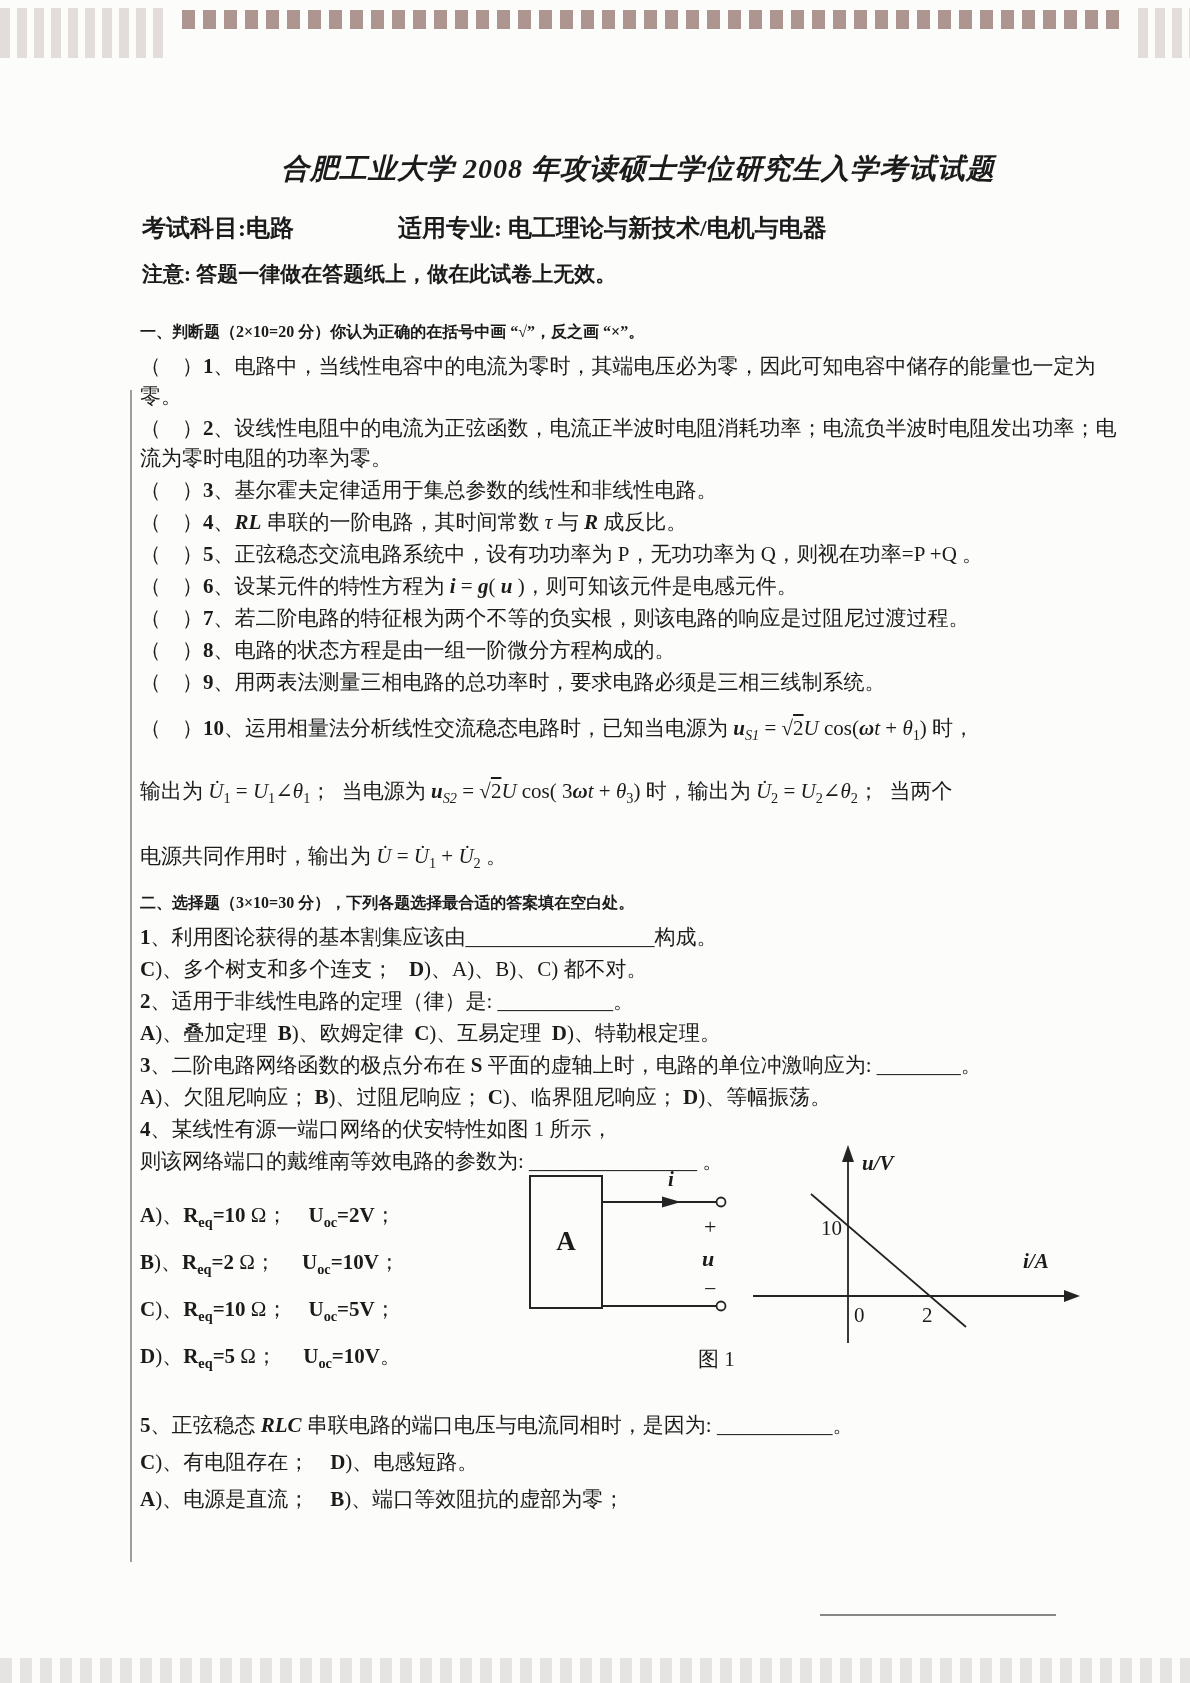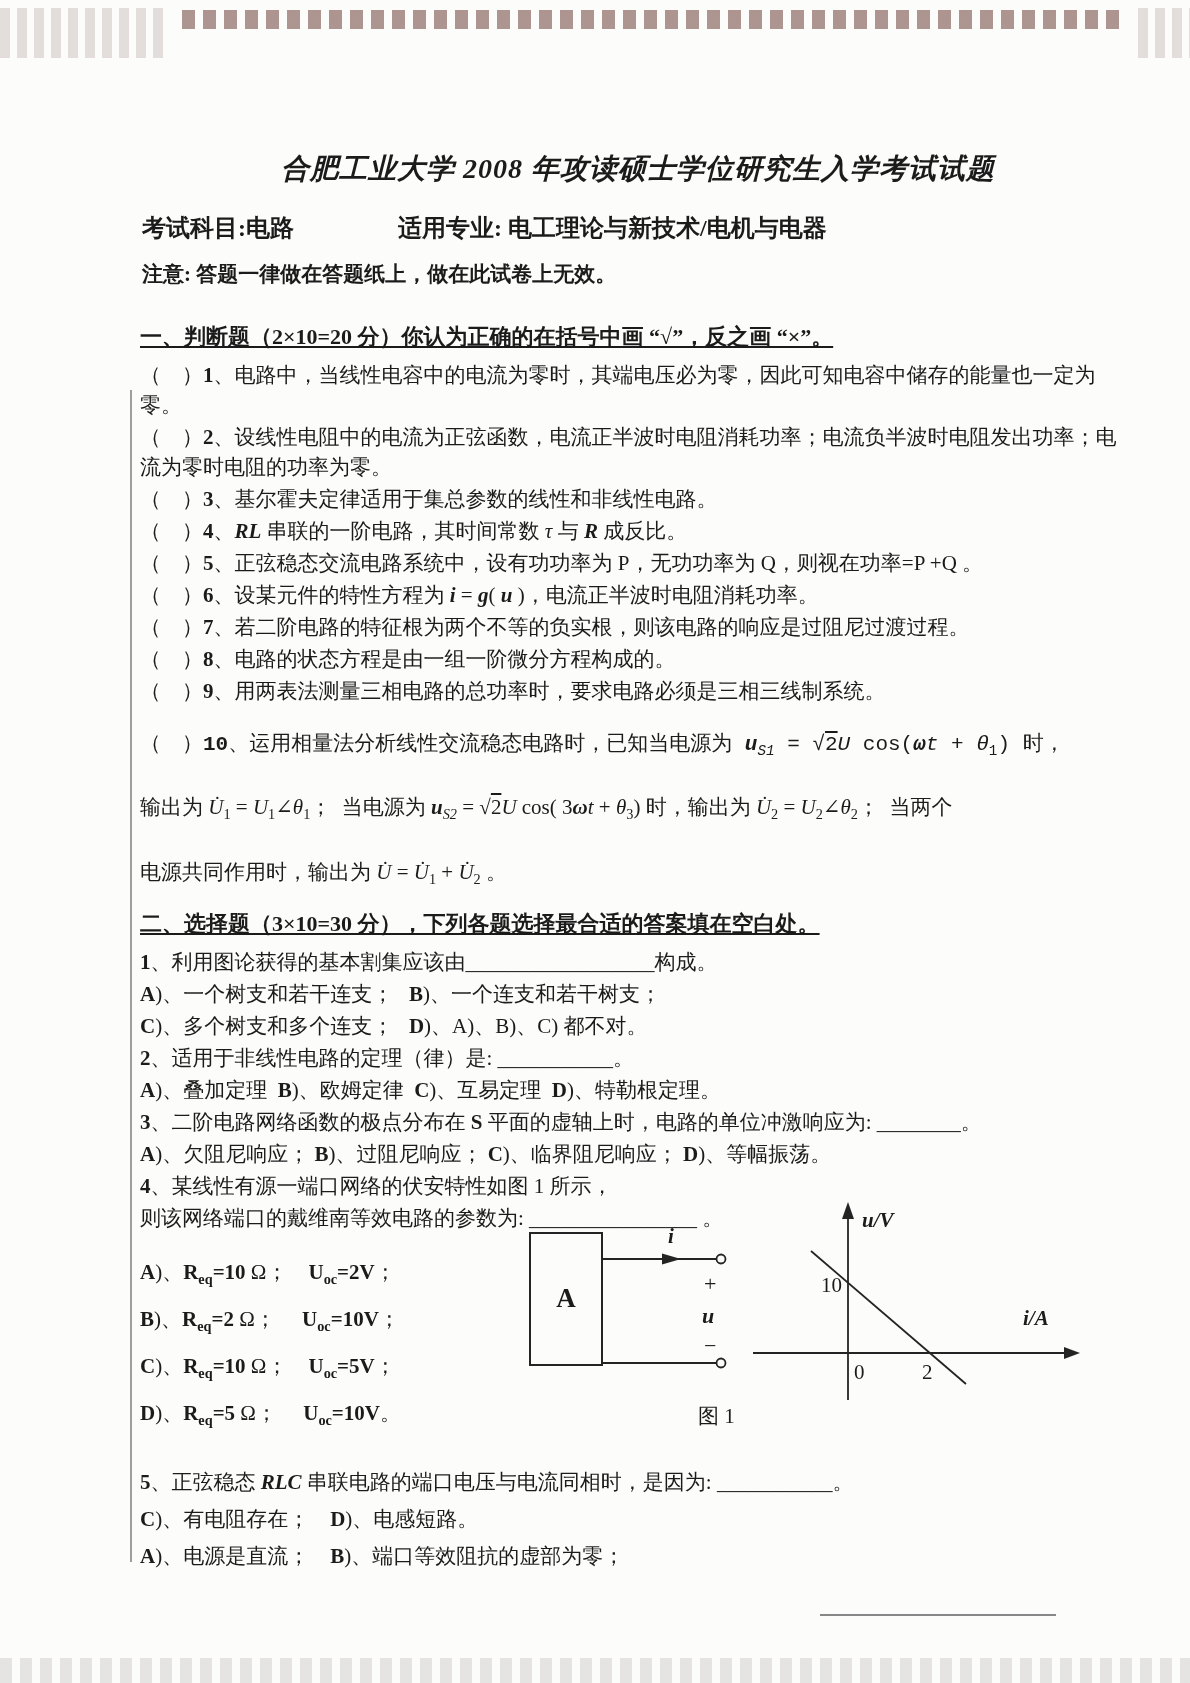--- a/index.html
+++ b/index.html
@@ -35,23 +35,23 @@
     background:#878787;
   }
 
   .content { position:absolute; left:140px; right:54px; top:150px; }
 
   .title { font-size:28px; font-weight:bold; text-align:center; letter-spacing:1px; margin:0 0 24px 0;font-style:italic; }
   .subject-row { font-size:24px; font-weight:bold; margin:0 0 16px 2px; display:flex; }
   .subject-row .gap { width:104px; }
   .notice { font-size:21px; font-weight:bold; margin:0 0 34px 2px; }
 
-  .sec-heading { font-size:22px; font-weight:bold; margin:14px 0 8px 0;text-decoration:underline; }
+  .sec-heading { font-size:16px; font-weight:bold; margin:14px 0 8px 0; }
   .item { font-size:21px; line-height:30px; margin:0 0 2px 0; white-space:pre-wrap; }
-  .f-line1 { margin-top:24px;font-family:Liberation Mono, monospace; }
+  .f-line1 { margin-top:16px; }
   .f-line2 { margin-top:26px; }
   .f-line3 { margin-top:28px; margin-bottom:2px; }
 
   .q4-row { display:flex; align-items:flex-start; margin-top:4px; }
   .q4-left { width:378px; flex:0 0 auto; padding-top:16px; }
   .q4-left .item { line-height:38px; }
   .fig-svg { flex:0 0 auto; width:620px; height:235px; margin-top:-42px; }
 
   .q5-block { margin-top:24px; }
   .q5-block .item { line-height:35px; }
@@ -92,32 +92,31 @@
 
     <p class="notice">注意:  答题一律做在答题纸上，做在此试卷上无效。</p>
 
     <h2 class="sec-heading">一、判断题（2×10=20 分）你认为正确的在括号中画 “√”，反之画 “×”。</h2>
 
     <p class="item"><span class="tok-r">（　）</span><span class="tok-b">1</span><span class="tok-r">、电路中，当线性电容中的电流为零时，其端电压必为零，因此可知电容中储存的能量也一定为零。</span></p>
     <p class="item"><span class="tok-r">（　）</span><span class="tok-b">2</span><span class="tok-r">、设线性电阻中的电流为正弦函数，电流正半波时电阻消耗功率；电流负半波时电阻发出功率；电流为零时电阻的功率为零。</span></p>
     <p class="item"><span class="tok-r">（　）</span><span class="tok-b">3</span><span class="tok-r">、基尔霍夫定律适用于集总参数的线性和非线性电路。</span></p>
     <p class="item"><span class="tok-r">（　）</span><span class="tok-b">4</span><span class="tok-r">、</span><span class="tok-bi">RL</span><span class="tok-r"> 串联的一阶电路，其时间常数 </span><span class="tok-i">τ</span><span class="tok-r"> 与 </span><span class="tok-bi">R</span><span class="tok-r"> 成反比。</span></p>
     <p class="item"><span class="tok-r">（　）</span><span class="tok-b">5</span><span class="tok-r">、正弦稳态交流电路系统中，设有功功率为 P，无功功率为 Q，则视在功率=P +Q 。</span></p>
-    <p class="item"><span class="tok-r">（　）</span><span class="tok-b">6</span><span class="tok-r">、设某元件的特性方程为 </span><span class="tok-bi">i</span><span class="tok-r"> = </span><span class="tok-bi">g</span><span class="tok-r">( </span><span class="tok-bi">u</span><span class="tok-r"> )</span><span class="tok-r">，电流正半波时电阻消耗功率。</span></p>
+    <p class="item"><span class="tok-r">（　）</span><span class="tok-b">6</span><span class="tok-r">、设某元件的特性方程为 </span><span class="tok-bi">i</span><span class="tok-r"> = </span><span class="tok-bi">g</span><span class="tok-r">( </span><span class="tok-bi">u</span><span class="tok-r"> )</span><span class="tok-r">，则可知该元件是电感元件。</span></p>
     <p class="item"><span class="tok-r">（　）</span><span class="tok-b">7</span><span class="tok-r">、若二阶电路的特征根为两个不等的负实根，则该电路的响应是过阻尼过渡过程。</span></p>
     <p class="item"><span class="tok-r">（　）</span><span class="tok-b">8</span><span class="tok-r">、电路的状态方程是由一组一阶微分方程构成的。</span></p>
     <p class="item"><span class="tok-r">（　）</span><span class="tok-b">9</span><span class="tok-r">、用两表法测量三相电路的总功率时，要求电路必须是三相三线制系统。</span></p>
     <p class="item f-line1"><span class="tok-r">（　）</span><span class="tok-b">10</span><span class="tok-r">、运用相量法分析线性交流稳态电路时，已知当电源为 </span><span class="tok-bi">u</span><span class="tok-isub">S1</span><span class="tok-r"> = </span><span class="tok-r">√</span><span class="tok-ol">2</span><span class="tok-i">U</span><span class="tok-r"> cos(</span><span class="tok-bi">ω</span><span class="tok-i">t</span><span class="tok-r"> + </span><span class="tok-i">θ</span><span class="tok-sub">1</span><span class="tok-r">) 时，</span></p>
     <p class="item f-line2"><span class="tok-r">输出为 </span><span class="tok-i">U̇</span><span class="tok-sub">1</span><span class="tok-r"> = </span><span class="tok-i">U</span><span class="tok-sub">1</span><span class="tok-r">∠</span><span class="tok-i">θ</span><span class="tok-sub">1</span><span class="tok-r">；  当电源为 </span><span class="tok-bi">u</span><span class="tok-isub">S2</span><span class="tok-r"> = </span><span class="tok-r">√</span><span class="tok-ol">2</span><span class="tok-i">U</span><span class="tok-r"> cos( 3</span><span class="tok-bi">ω</span><span class="tok-i">t</span><span class="tok-r"> + </span><span class="tok-i">θ</span><span class="tok-sub">3</span><span class="tok-r">) 时，输出为 </span><span class="tok-i">U̇</span><span class="tok-sub">2</span><span class="tok-r"> = </span><span class="tok-i">U</span><span class="tok-sub">2</span><span class="tok-r">∠</span><span class="tok-i">θ</span><span class="tok-sub">2</span><span class="tok-r">；  当两个</span></p>
     <p class="item f-line3"><span class="tok-r">电源共同作用时，输出为 </span><span class="tok-i">U̇</span><span class="tok-r"> = </span><span class="tok-i">U̇</span><span class="tok-sub">1</span><span class="tok-r"> + </span><span class="tok-i">U̇</span><span class="tok-sub">2</span><span class="tok-r"> 。</span></p>
 
     <h2 class="sec-heading">二、选择题（3×10=30 分），下列各题选择最合适的答案填在空白处。</h2>
 
     <p class="item"><span class="tok-b">1</span><span class="tok-r">、利用图论获得的基本割集应该由</span><span class="tok-r">__________________</span><span class="tok-r">构成。</span></p>
-    <p class="item"><span class="tok-b">A</span><span class="tok-r">)、一个树支和若干连支；   </span><span class="tok-b">B</span><span class="tok-r">)、一个连支和若干树支；</span></p>
     <p class="item"><span class="tok-b">C</span><span class="tok-r">)、多个树支和多个连支；   </span><span class="tok-b">D</span><span class="tok-r">)、A)、B)、C) 都不对。</span></p>
     <p class="item"><span class="tok-b">2</span><span class="tok-r">、适用于非线性电路的定理（律）是: </span><span class="tok-r">___________</span><span class="tok-r">。</span></p>
     <p class="item"><span class="tok-b">A</span><span class="tok-r">)、叠加定理  </span><span class="tok-b">B</span><span class="tok-r">)、欧姆定律  </span><span class="tok-b">C</span><span class="tok-r">)、互易定理  </span><span class="tok-b">D</span><span class="tok-r">)、特勒根定理。</span></p>
     <p class="item"><span class="tok-b">3</span><span class="tok-r">、二阶电路网络函数的极点分布在 </span><span class="tok-b">S</span><span class="tok-r"> 平面的虚轴上时，电路的单位冲激响应为: </span><span class="tok-r">________</span><span class="tok-r">。</span></p>
     <p class="item"><span class="tok-b">A</span><span class="tok-r">)、欠阻尼响应； </span><span class="tok-b">B</span><span class="tok-r">)、过阻尼响应； </span><span class="tok-b">C</span><span class="tok-r">)、临界阻尼响应； </span><span class="tok-b">D</span><span class="tok-r">)、等幅振荡。</span></p>
     <p class="item"><span class="tok-b">4</span><span class="tok-r">、某线性有源一端口网络的伏安特性如图 1 所示，</span></p>
     <p class="item"><span class="tok-r">则该网络端口的戴维南等效电路的参数为: </span><span class="tok-r">________________</span><span class="tok-r"> 。</span></p>
 
     <div class="q4-row">
       <div class="q4-left">

